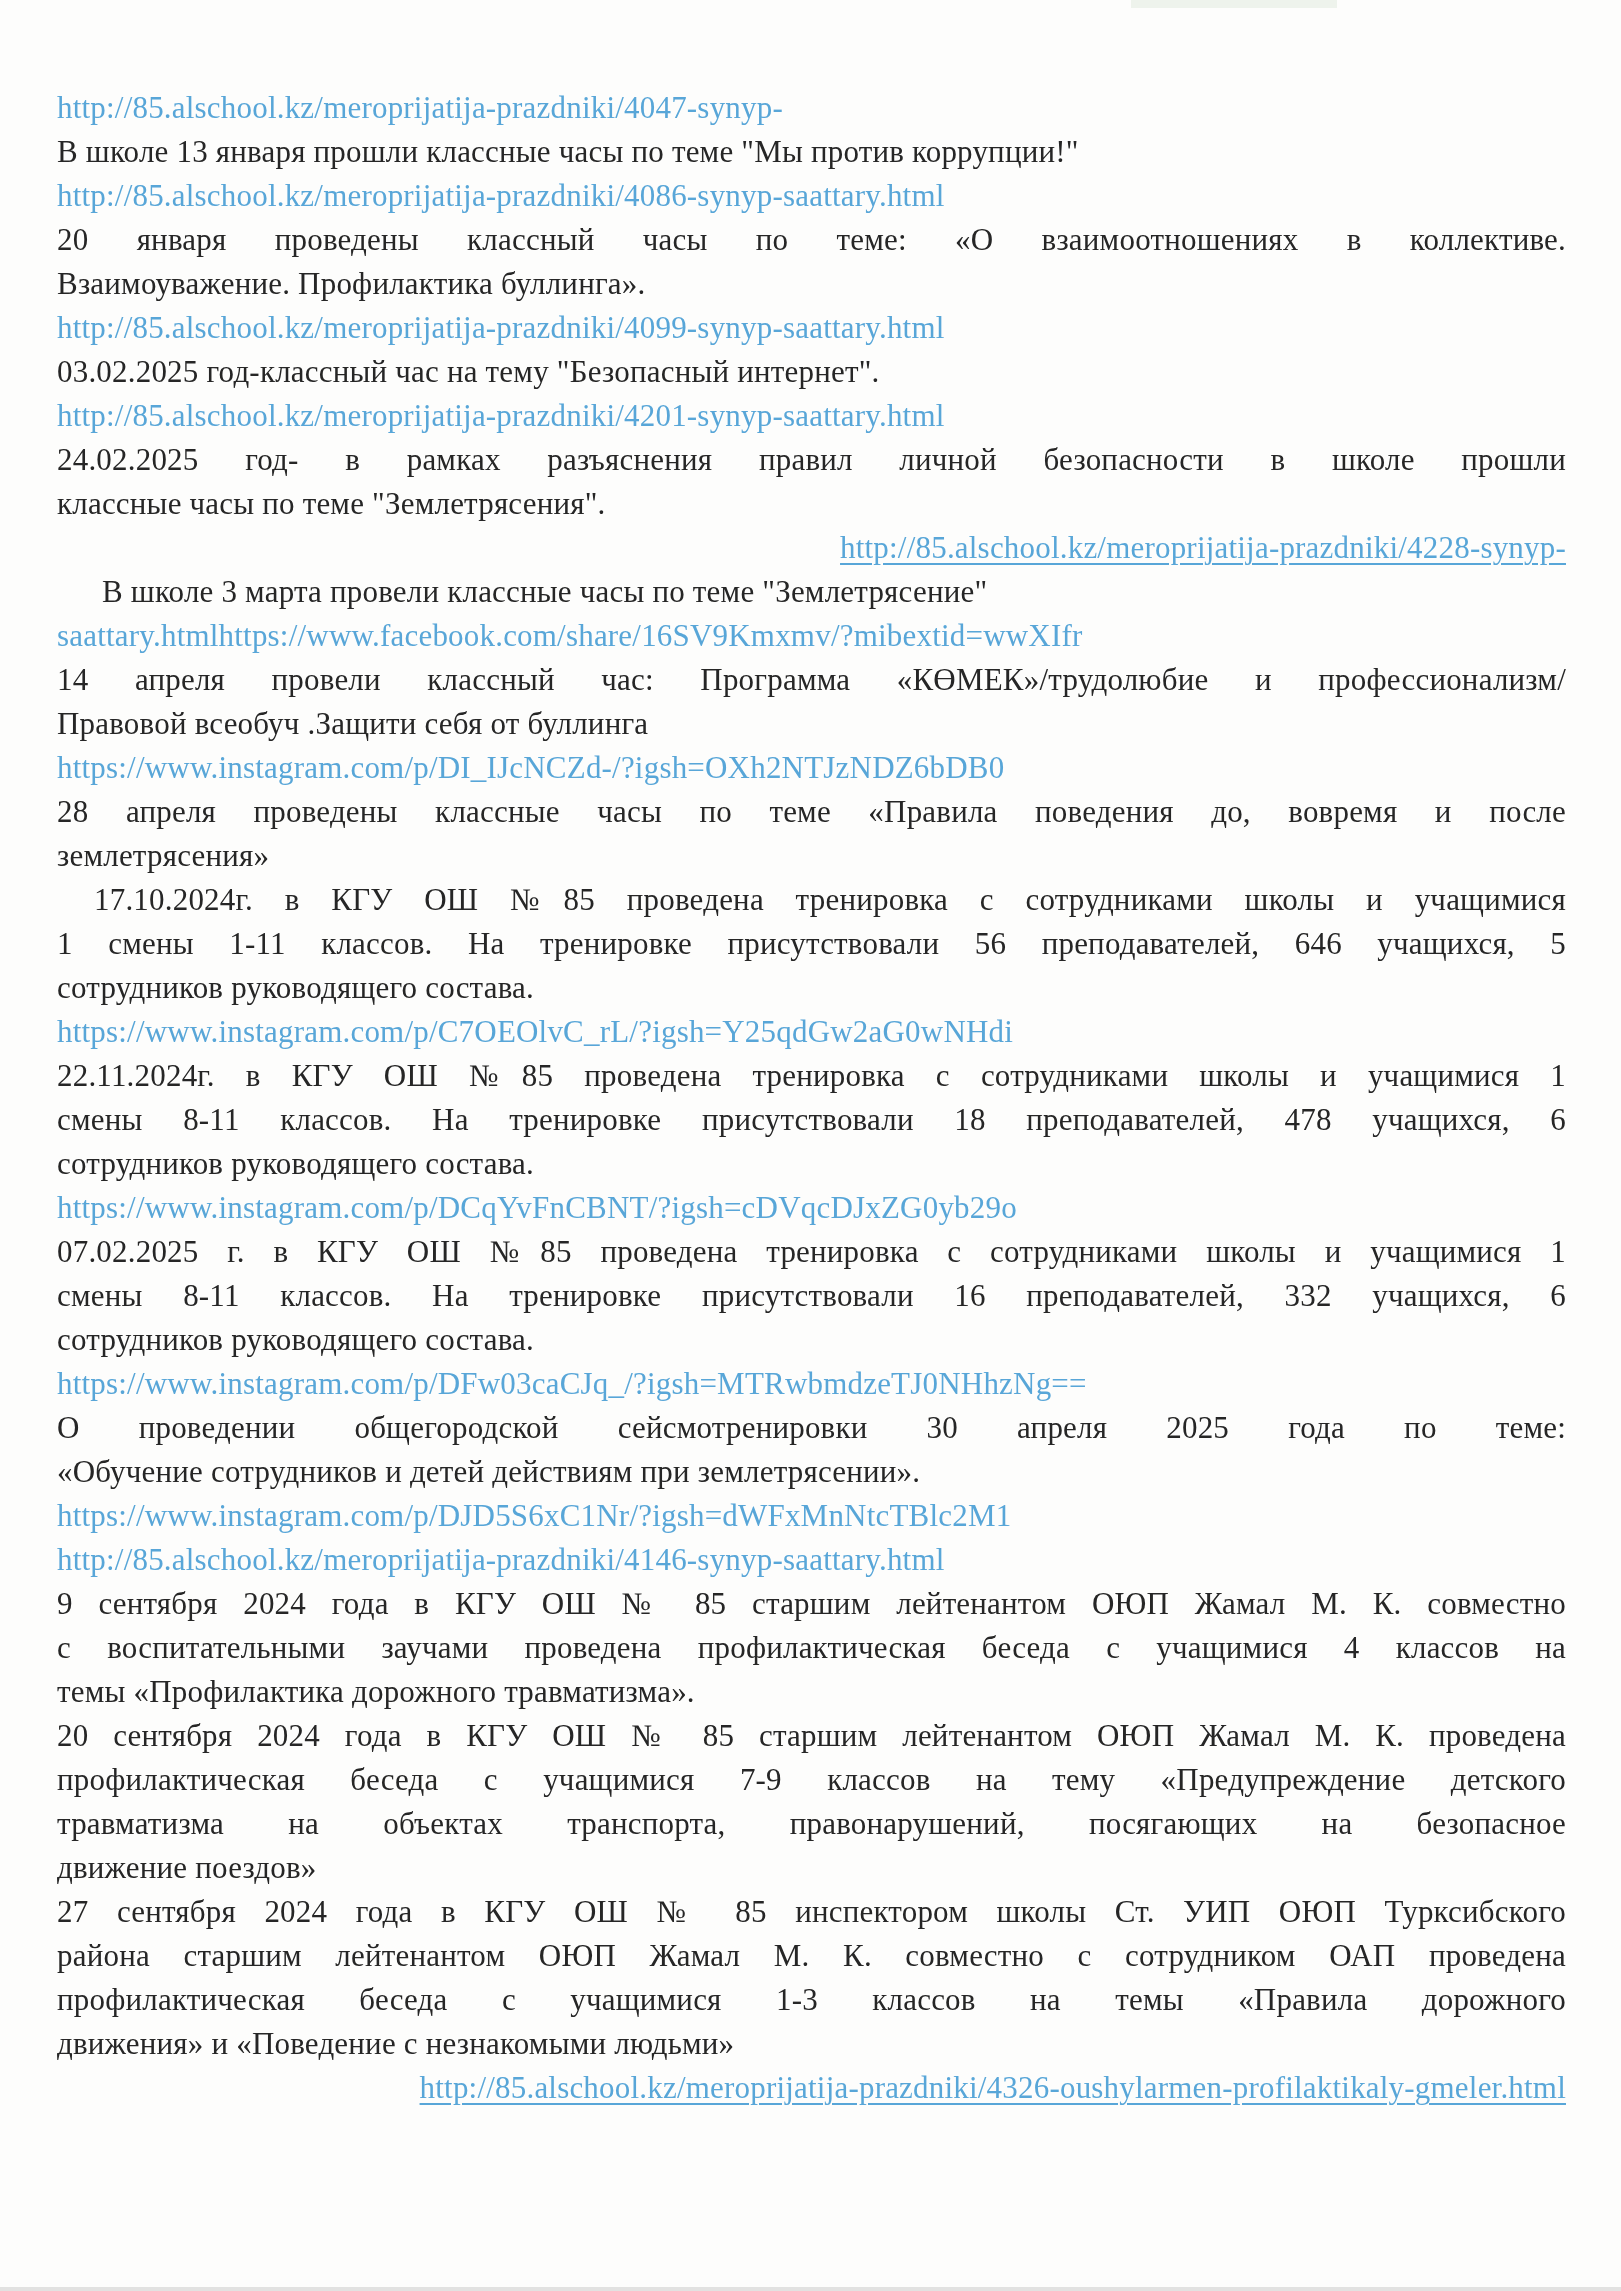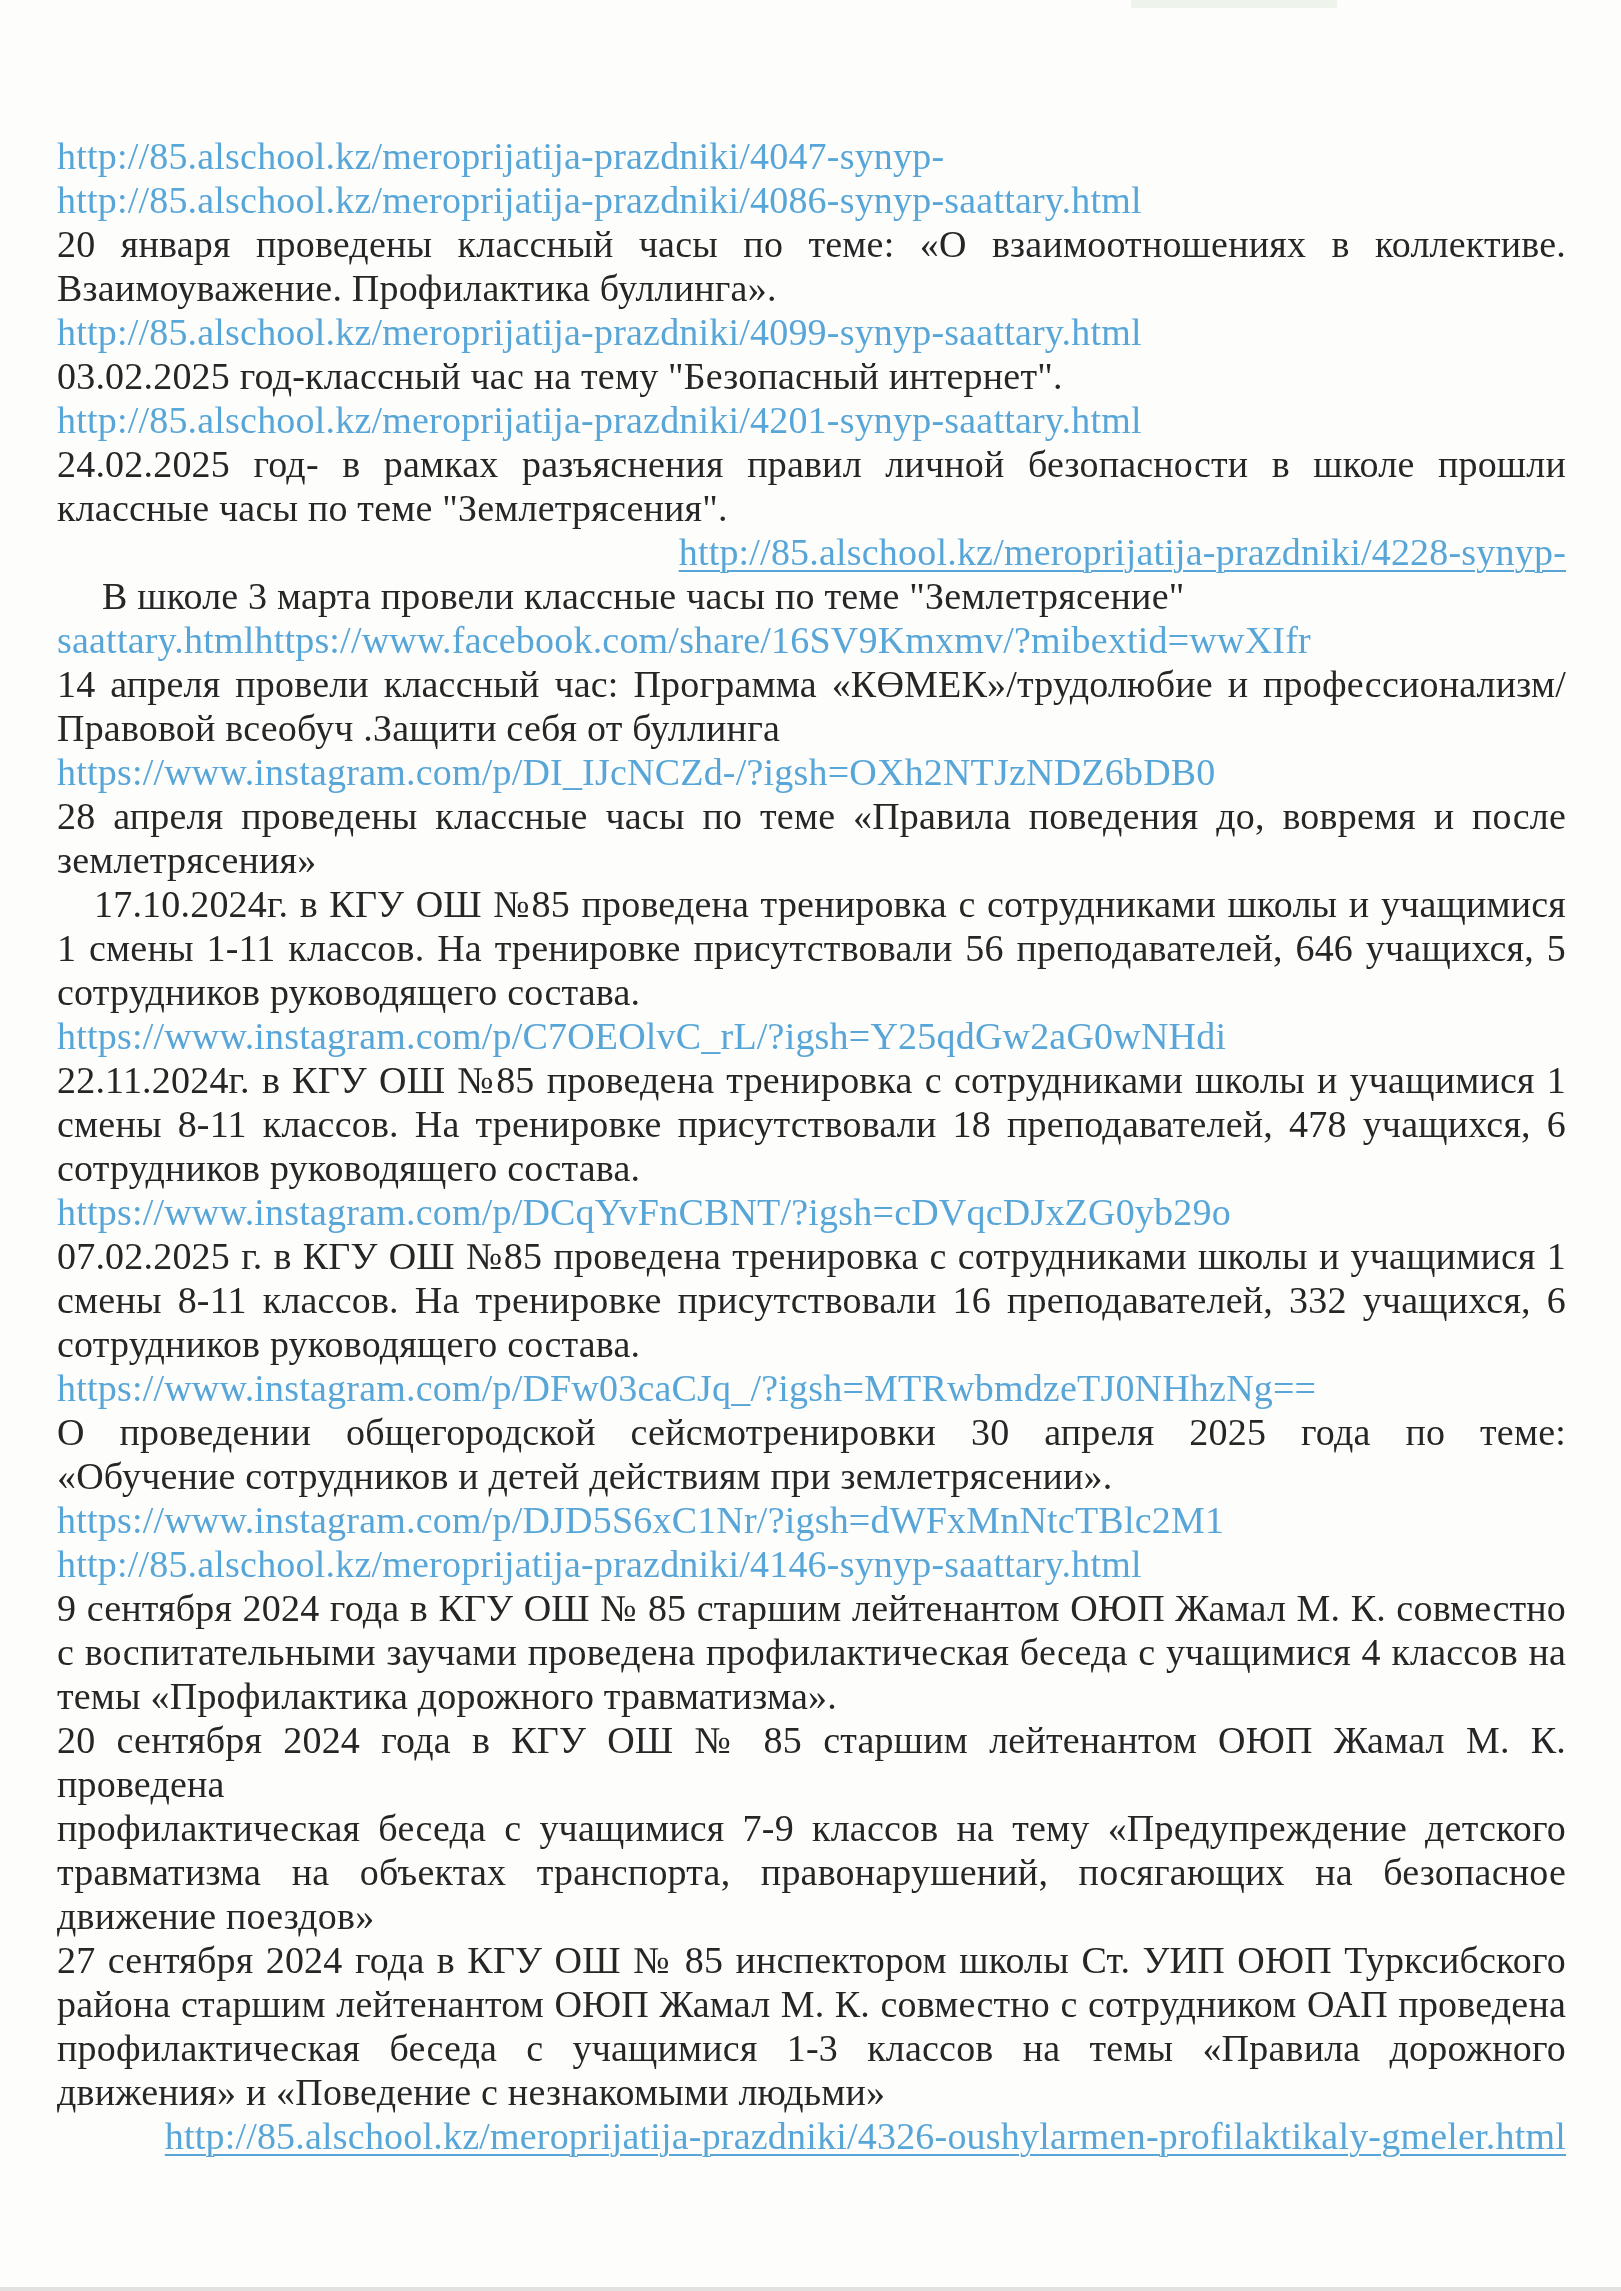--- a/index.html
+++ b/index.html
@@ -12,44 +12,44 @@
     width:1621px;height:2292px;
     background:var(--bg);
     overflow:hidden;
     position:relative;
     font-family:"Liberation Serif","DejaVu Serif",serif;
   }
   #doc{
     position:absolute;
     left:57px;top:86px;
     width:1509px;
-    font-size:38px;
+    font-size:31px;
     line-height:44px;
     color:var(--text);
     letter-spacing:0.2px;
-    margin-top:48px;
   }
   .line{min-height:44px;text-align:left;}
   .line.j{text-align:justify;text-align-last:justify;}
   .line.link{color:var(--link);}
   .line.u{text-decoration:underline;text-underline-offset:4.9px;text-decoration-thickness:2px;text-align:right;}
   .scan-edge{
     position:absolute;left:0;bottom:0;width:100%;height:4.9px;
     background:#e2e2e1;
   }
   .scan-corner{
     position:absolute;right:284px;top:0;width:206px;height:7.8px;
     background:#eef3ec;
   }
 </style>
 </head>
 <body>
 
 <div id="doc">
     <div class="line link">http://85.alschool.kz/meroprijatija-prazdniki/4047-synyp-</div>
+    <div class="line">В школе 13 января прошли классные часы по теме "Мы против коррупции!"</div>
     <div class="line link">http://85.alschool.kz/meroprijatija-prazdniki/4086-synyp-saattary.html</div>
     <div class="line j">20 января проведены классный часы по теме: «О взаимоотношениях в коллективе.</div>
     <div class="line">Взаимоуважение. Профилактика буллинга».</div>
     <div class="line link">http://85.alschool.kz/meroprijatija-prazdniki/4099-synyp-saattary.html</div>
     <div class="line">03.02.2025 год-классный час на тему "Безопасный интернет".</div>
     <div class="line link">http://85.alschool.kz/meroprijatija-prazdniki/4201-synyp-saattary.html</div>
     <div class="line j">24.02.2025 год- в рамках разъяснения правил личной безопасности в школе прошли</div>
     <div class="line">классные часы по теме "Землетрясения".</div>
     <div class="line link u">http://85.alschool.kz/meroprijatija-prazdniki/4228-synyp-</div>
     <div class="line" style="padding-left: 45px;">В школе 3 марта провели классные часы по теме "Землетрясение"</div>

